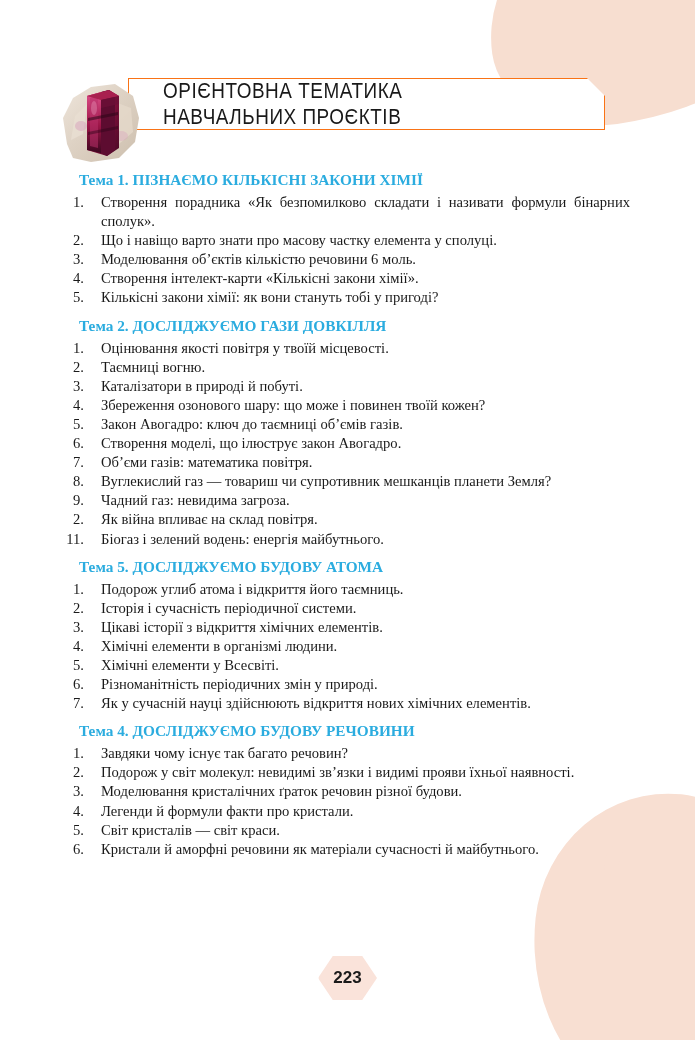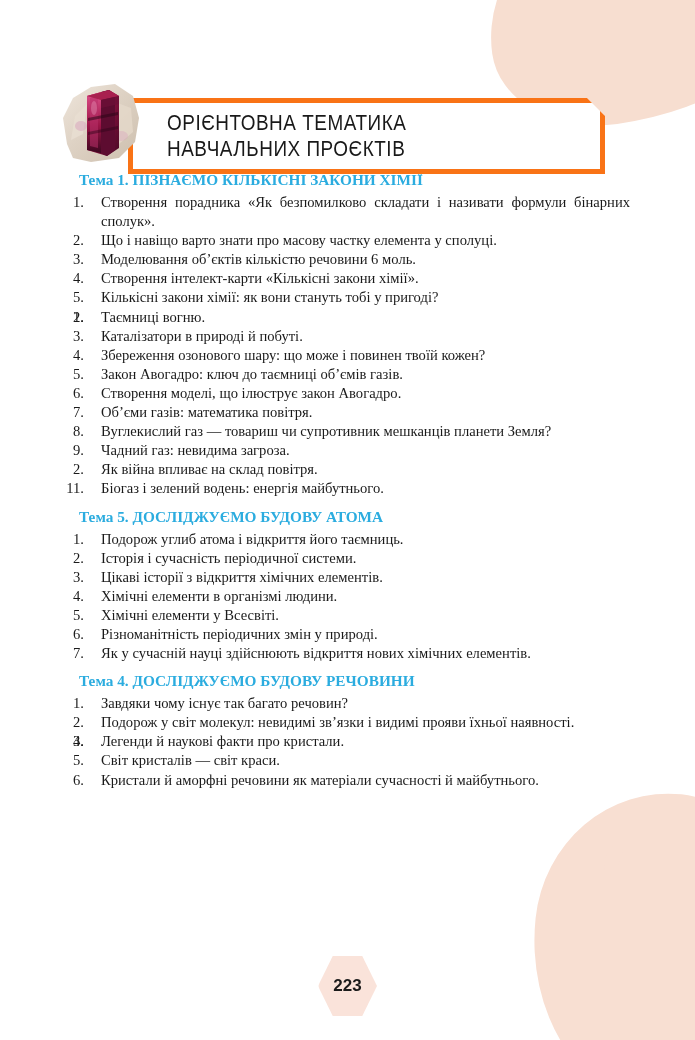--- a/index.html
+++ b/index.html
@@ -71,26 +71,26 @@
     position: absolute;
     top: 0;
     left: 57px;
     width: 88px;
     height: 92px;
     z-index: 3;
   }
 
   .banner {
     position: absolute;
-    top: 20px;
+    top: 0;
     left: 128px;
     width: 477px;
-    height: 76px;
+    height: 52px;
     background: #ffffff;
-    border: 5px solid #f97316;
+    border: 1px solid #f97316;
     -webkit-clip-path: polygon(0 0, calc(100% - 18px) 0, 100% 18px, 100% 100%, 0 100%);
     clip-path: polygon(0 0, calc(100% - 18px) 0, 100% 18px, 100% 100%, 0 100%);
     box-shadow: 2px 3px 5px rgba(0,0,0,0.16);
     z-index: 2;
   }
   .banner-inner {
     position: absolute;
     top: 0;
     left: 34px;
     right: 8px;
@@ -161,21 +161,21 @@
   }
   li.item.nojust { text-align: left; }
 
   
   .page-num {
     position: absolute;
     left: 50%;
     transform: translateX(-50%);
     top: 956px;
     width: 59px;
-    height: 60px;
+    height: 44px;
     background: #fae3da;
     -webkit-clip-path: polygon(25% 0%, 75% 0%, 100% 50%, 75% 100%, 25% 100%, 0% 50%);
     clip-path: polygon(25% 0%, 75% 0%, 100% 50%, 75% 100%, 25% 100%, 0% 50%);
     display: flex;
     align-items: center;
     justify-content: center;
     font-family: "Liberation Sans", sans-serif;
     font-weight: bold;
     font-size: 17px;
     color: #1a1a1a;
@@ -241,22 +241,23 @@
         <h2 class="topic-title">Тема 1. ПІЗНАЄМО КІЛЬКІСНІ ЗАКОНИ ХІМІЇ</h2>
         <ol class="items">
           <li class="item"><span class="num">1.</span><span>Створення порадника «Як безпомилково складати і називати формули бінарних сполук».</span></li>
           <li class="item nojust"><span class="num">2.</span><span>Що і навіщо варто знати про масову частку елемента у сполуці.</span></li>
           <li class="item nojust"><span class="num">3.</span><span>Моделювання об’єктів кількістю речовини 6 моль.</span></li>
           <li class="item nojust"><span class="num">4.</span><span>Створення інтелект-карти «Кількісні закони хімії».</span></li>
           <li class="item nojust"><span class="num">5.</span><span>Кількісні закони хімії: як вони стануть тобі у пригоді?</span></li>
         </ol>
       </section>
       <section class="topic">
-        <ol class="items">
-          <li class="item nojust"><span class="num">1.</span></li>
+        <h2 class="topic-title">Тема 2. ДОСЛІДЖУЄМО ГАЗИ ДОВКІЛЛЯ</h2>
+        <ol class="items">
+          <li class="item nojust"><span class="num">1.</span><span>Оцінювання якості повітря у твоїй місцевості.</span></li>
           <li class="item nojust"><span class="num">2.</span><span>Таємниці вогню.</span></li>
           <li class="item nojust"><span class="num">3.</span><span>Каталізатори в природі й побуті.</span></li>
           <li class="item nojust"><span class="num">4.</span><span>Збереження озонового шару: що може і повинен твоїй кожен?</span></li>
           <li class="item nojust"><span class="num">5.</span><span>Закон Авогадро: ключ до таємниці об’ємів газів.</span></li>
           <li class="item nojust"><span class="num">6.</span><span>Створення моделі, що ілюструє закон Авогадро.</span></li>
           <li class="item nojust"><span class="num">7.</span><span>Об’єми газів: математика повітря.</span></li>
           <li class="item nojust"><span class="num">8.</span><span>Вуглекислий газ — товариш чи супротивник мешканців планети Земля?</span></li>
           <li class="item nojust"><span class="num">9.</span><span>Чадний газ: невидима загроза.</span></li>
           <li class="item nojust"><span class="num">2.</span><span>Як війна впливає на склад повітря.</span></li>
           <li class="item nojust"><span class="num">11.</span><span>Біогаз і зелений водень: енергія майбутнього.</span></li>
@@ -272,22 +273,22 @@
           <li class="item nojust"><span class="num">5.</span><span>Хімічні елементи у Всесвіті.</span></li>
           <li class="item nojust"><span class="num">6.</span><span>Різноманітність періодичних змін у природі.</span></li>
           <li class="item nojust"><span class="num">7.</span><span>Як у сучасній науці здійснюють відкриття нових хімічних елементів.</span></li>
         </ol>
       </section>
       <section class="topic">
         <h2 class="topic-title">Тема 4. ДОСЛІДЖУЄМО БУДОВУ РЕЧОВИНИ</h2>
         <ol class="items">
           <li class="item nojust"><span class="num">1.</span><span>Завдяки чому існує так багато речовин?</span></li>
           <li class="item nojust"><span class="num">2.</span><span>Подорож у світ молекул: невидимі зв’язки і видимі прояви їхньої наявності.</span></li>
-          <li class="item nojust"><span class="num">3.</span></li>
-          <li class="item nojust"><span class="num">4.</span><span>Легенди й наукові факти про кристали.</span></li>
+          <li class="item nojust"><span class="num">3.</span><span>Моделювання кристалічних ґраток речовин різної будови.</span></li>
+          <li class="item nojust"><span class="num">4.</span><span>Легенди й формули факти про кристали.</span></li>
           <li class="item nojust"><span class="num">5.</span><span>Світ кристалів — світ краси.</span></li>
           <li class="item nojust"><span class="num">6.</span><span>Кристали й аморфні речовини як матеріали сучасності й майбутнього.</span></li>
         </ol>
       </section>
     </div>
 
   <div class="page-num">
     <span>223</span>
   </div>
 

